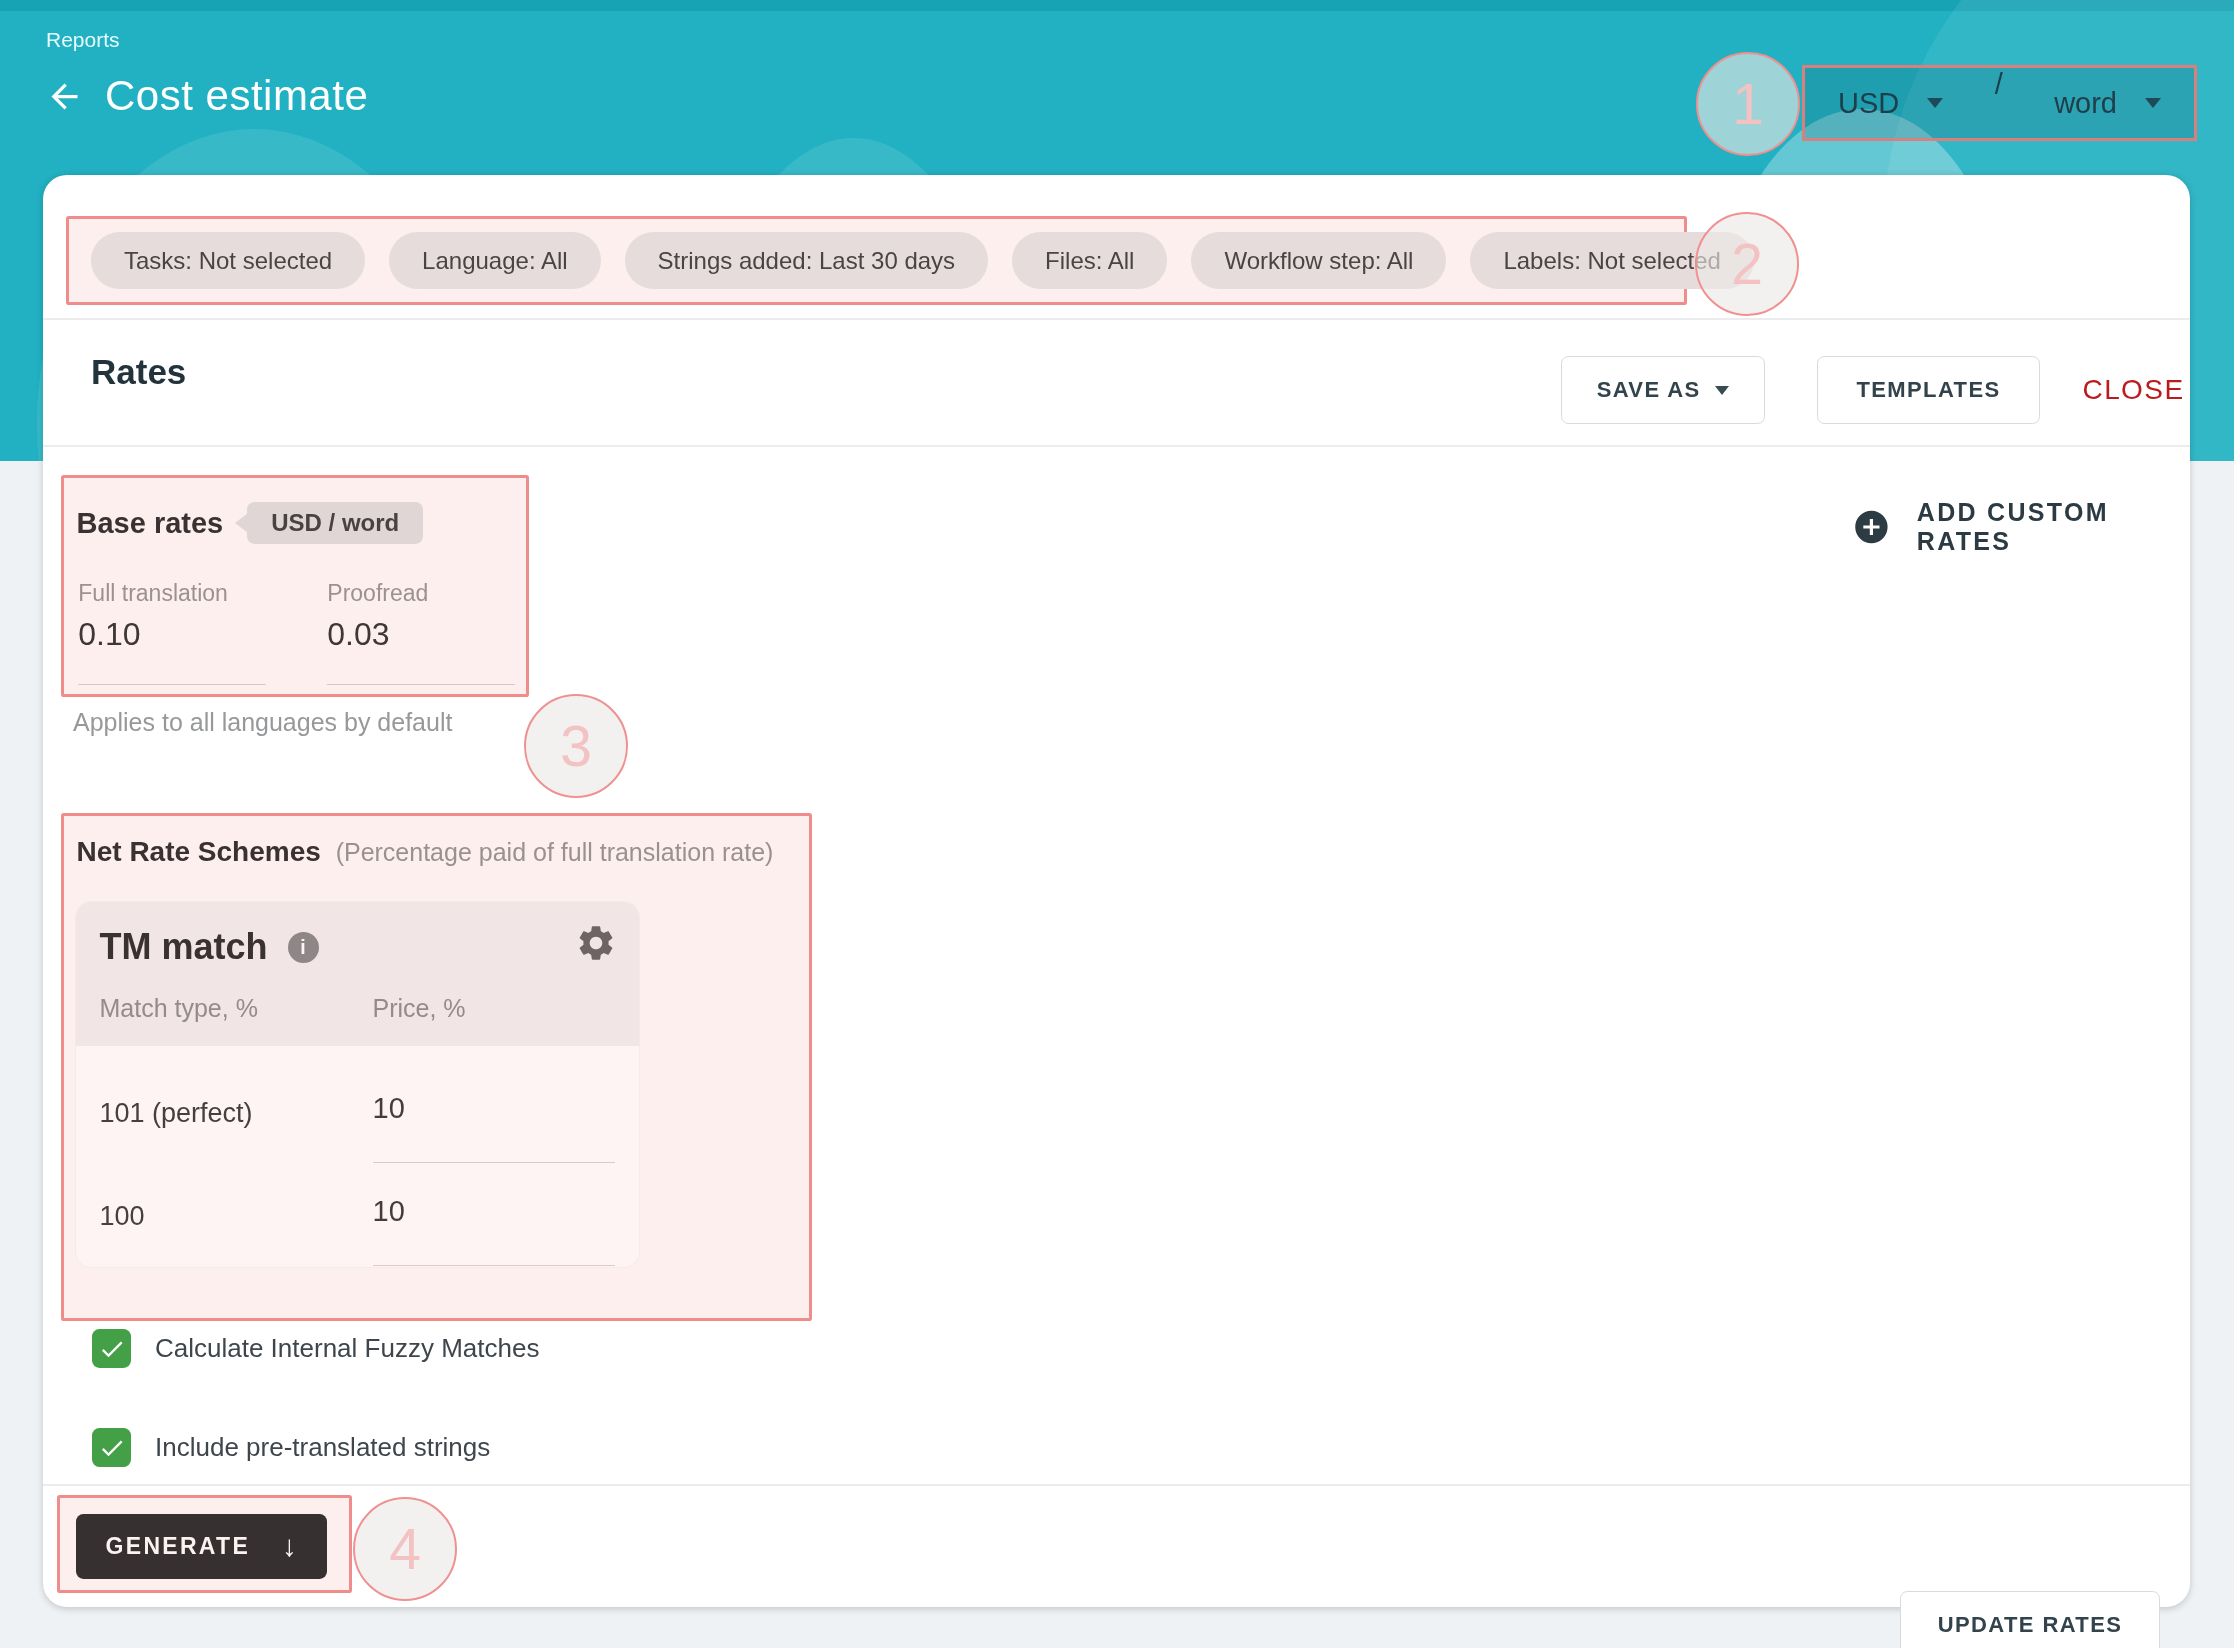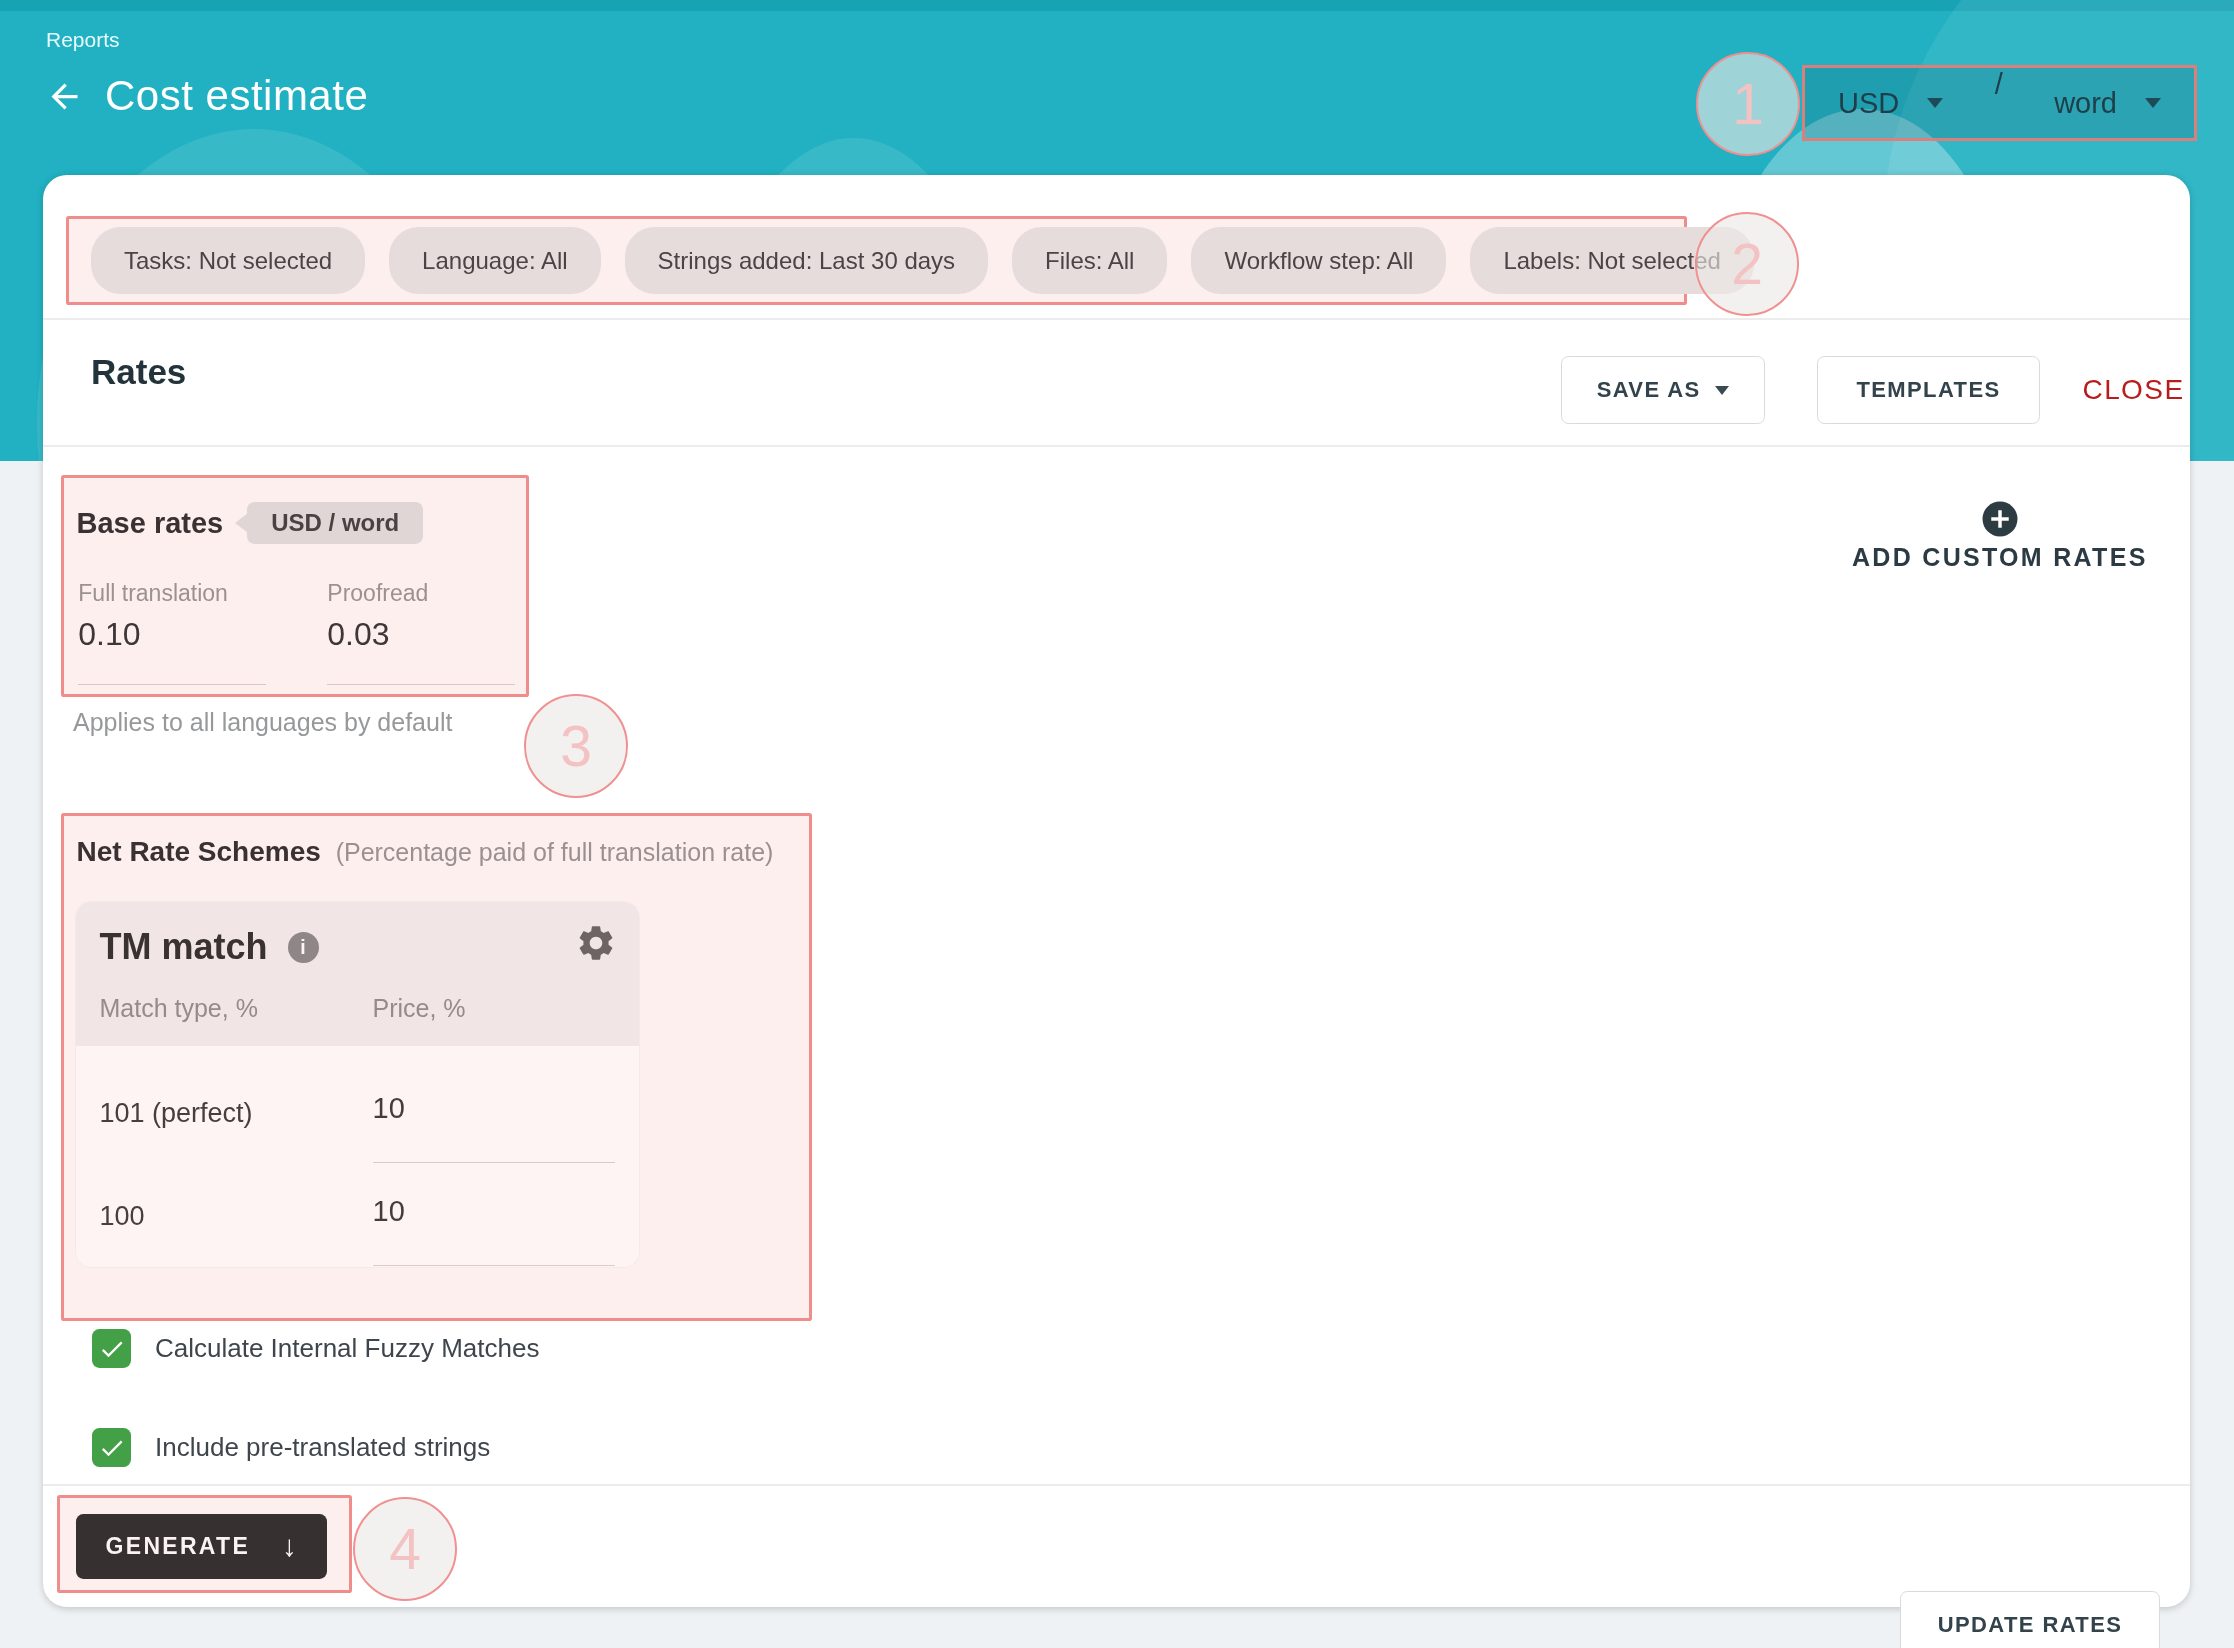--- a/index.html
+++ b/index.html
@@ -41,21 +41,21 @@
 
   .sep{position:absolute;left:0;width:100%;height:1.8px;background:#ececec;}
   .sep1{top:143px;} .sep2{top:270px;} .sep3{top:1309px;}
 
   
   .anno-box{border:3.7px solid #ef8c8c;background:rgba(248,175,175,0.20);box-sizing:border-box;border-radius:2.8px;}
 
   
   .filters-box{position:absolute;left:23px;top:41px;width:1621px;height:89px;
     display:flex;align-items:center;gap:24px;padding:0 22px;}
-  .chip{height:67px;border-radius:29.5px;background:#e7dcdc;color:#4b4444;font-size:24px;
+  .chip{height:57px;border-radius:29.5px;background:#e7dcdc;color:#4b4444;font-size:24px;
     display:flex;align-items:center;padding:0 33px;white-space:nowrap;cursor:pointer;}
 
   
   .rates-title{position:absolute;left:48px;top:177px;font-size:35px;font-weight:700;color:#22333c;}
   .btn-outline{position:absolute;height:68px;box-sizing:border-box;border:1.8px solid #dadada;border-radius:7.4px;
     background:#fff;display:flex;align-items:center;justify-content:center;gap:14.8px;
     font-size:22px;font-weight:600;letter-spacing:1.4px;color:#33434b;cursor:pointer;}
   .btn-text{position:absolute;height:68px;display:flex;align-items:center;justify-content:center;
     font-size:28px;font-weight:400;letter-spacing:1.4px;color:#b91c1c;cursor:pointer;}
   .save-as{left:1518px;top:181px;width:204px;}
@@ -70,21 +70,21 @@
   .badge{position:relative;height:42px;background:#e1d6d6;border-radius:7.4px;display:flex;align-items:center;
     padding:0 24px;font-size:24px;font-weight:700;color:#4a4242;}
   .badge-arrow{position:absolute;left:-12px;top:50%;transform:translateY(-50%);
     width:0;height:0;border-top:10px solid transparent;border-bottom:10px solid transparent;border-right:13px solid #e1d6d6;}
   .fields{position:absolute;left:14.8px;top:102px;display:flex;gap:61px;}
   .field{width:188px;}
   .field-label{font-size:23px;color:#9b9191;}
   .field-value{font-size:32px;color:#3f3737;margin-top:9.2px;padding-bottom:31px;border-bottom:1.8px solid #d9c7c7;cursor:text;}
   .base-note{position:absolute;left:30px;top:533px;font-size:25px;color:#96989a;}
 
-  .add-custom{position:absolute;left:1809px;top:323px;display:flex;align-items:center;gap:3px;cursor:pointer;flex-direction:column;}
+  .add-custom{position:absolute;left:1809px;top:323px;display:flex;align-items:center;gap:26px;cursor:pointer;}
   .plus-icon{width:42px;height:42px;}
   .add-custom-label{font-size:25px;font-weight:700;letter-spacing:2.3px;color:#2c3b43;}
 
   
   .net-box{position:absolute;left:17.5px;top:638px;width:751px;height:508px;}
   .net-title-row{position:absolute;left:13px;top:20px;display:flex;align-items:baseline;gap:14.8px;white-space:nowrap;}
   .net-title{font-size:28px;font-weight:700;color:#3a3232;}
   .net-sub{font-size:25px;color:#9b9090;}
   .tm-card{position:absolute;left:11px;top:85px;width:563px;height:365px;border-radius:16.6px;
     background:rgba(255,255,255,0.32);border:0.9px solid rgba(0,0,0,0.04);overflow:hidden;}

